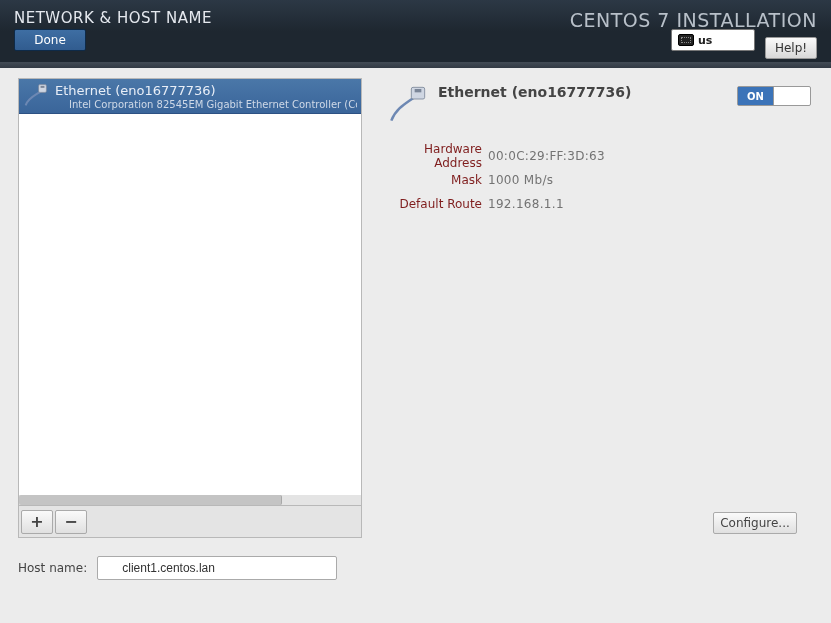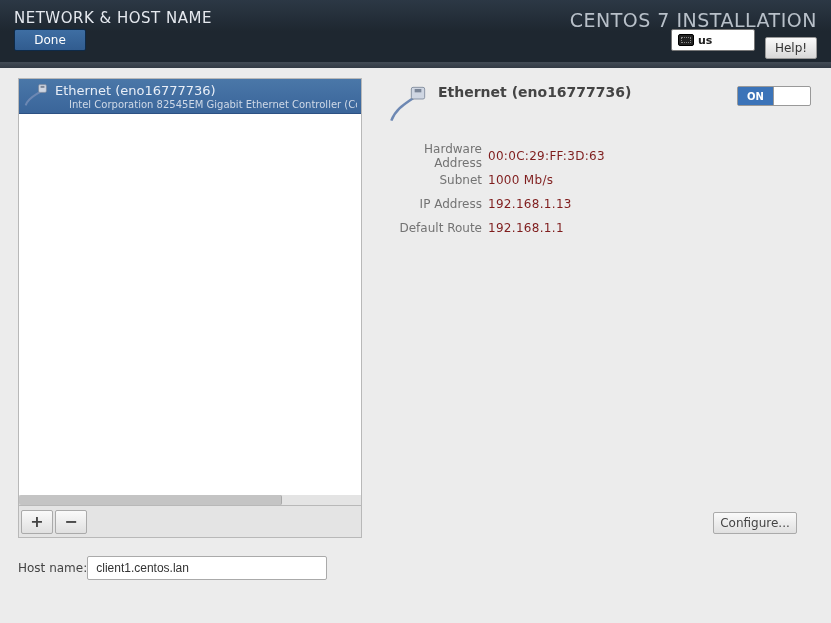--- a/index.html
+++ b/index.html
@@ -30,27 +30,27 @@
   .right-col { flex:1; position:relative; padding-top:6px; padding-left:12px;}
   .conn-head { display:flex; align-items:flex-start; gap:10px;}
   .big-eth-icon { width:40px; height:40px; flex-shrink:0;}
   .conn-title { font-size:14px; font-weight:600; color:#444;}
   .conn-status { font-size:12px; color:#888;}
   .switch { position:absolute; right:6px; top:8px; width:74px; height:20px; background:#fff; border:1px solid #999; border-radius:2px; display:flex; cursor:pointer;margin-left:21px;}
   .switch-on { width:37px; background:#3b73b8; border-right:1px solid #999; display:flex;align-items:center;justify-content:center;color:#fff;font-size:10px;font-weight:600;}
   .switch-off { width:37px; display:flex;align-items:center;justify-content:center;color:#888;font-size:10px;}
   .info-table { margin-top:20px; font-size:12px; }
   .info-row { display:flex; height:24px; align-items:center;}
-  .info-label { width:100px; text-align:right; color:#737373; padding-right:6px;}
-  .info-value { color:#7f1d1d; letter-spacing:0.3px;}
+  .info-label { width:100px; text-align:right; color:#7f1d1d; padding-right:6px;}
+  .info-value { color:#737373; letter-spacing:0.3px;}
   .configure-btn{position:absolute; right:20px; bottom:4px; width:84px; height:22px; background:linear-gradient(#fafafa,#e0e0e0); border:1px solid #aaa; border-radius:2px; font-size:12px; color:#444; cursor:pointer; display:flex;align-items:center;justify-content:center;}
   
-  .hostname-row { padding: 8px 14px 0 18px; display:flex; align-items:center; gap:0;}
+  .hostname-row { padding: 8px 14px 0 18px; display:flex; align-items:center; gap:10px;}
   .hostname-row label { font-size:12px; color:#444;}
-  .hostname-input { width:240px; height:24px; border:1px solid #aaa; border-radius:2px; background:#fff; padding:0 8px; font-size:12px; color:#333;}
+  .hostname-input { width:240px; height:24px; border:1px solid #aaa; border-radius:2px; background:#fff; padding:0 24px; font-size:12px; color:#333;}
   
   .cable-base{stroke:#6d88b3;stroke-width:3;fill:none;}
   .plug{fill:#cfd6e2;stroke:#7a8597;stroke-width:1;}
 </style>
 </head>
 <body>
 
 <div class="banner">
   <div class="banner-title">NETWORK &amp; HOST NAME</div>
   <div class="banner-subtitle">CENTOS 7 INSTALLATION</div>
@@ -100,26 +100,22 @@
       <div class="switch-on">ON</div>
       <div class="switch-off"></div>
     </div>
 
     <div class="info-table">
       <div class="info-row">
         <div class="info-label">Hardware Address</div>
         <div class="info-value">00:0C:29:FF:3D:63</div>
       </div>
       <div class="info-row">
-        <div class="info-label">Subnet</div>
+        <div class="info-label">Mask</div>
         <div class="info-value">1000 Mb/s</div>
-      </div>
-      <div class="info-row">
-        <div class="info-label">IP Address</div>
-        <div class="info-value">192.168.1.13</div>
       </div>
       <div class="info-row">
         <div class="info-label">Default Route</div>
         <div class="info-value">192.168.1.1</div>
       </div>
     </div>
 
     <div class="configure-btn">Configure...</div>
   </div>
 </div>

